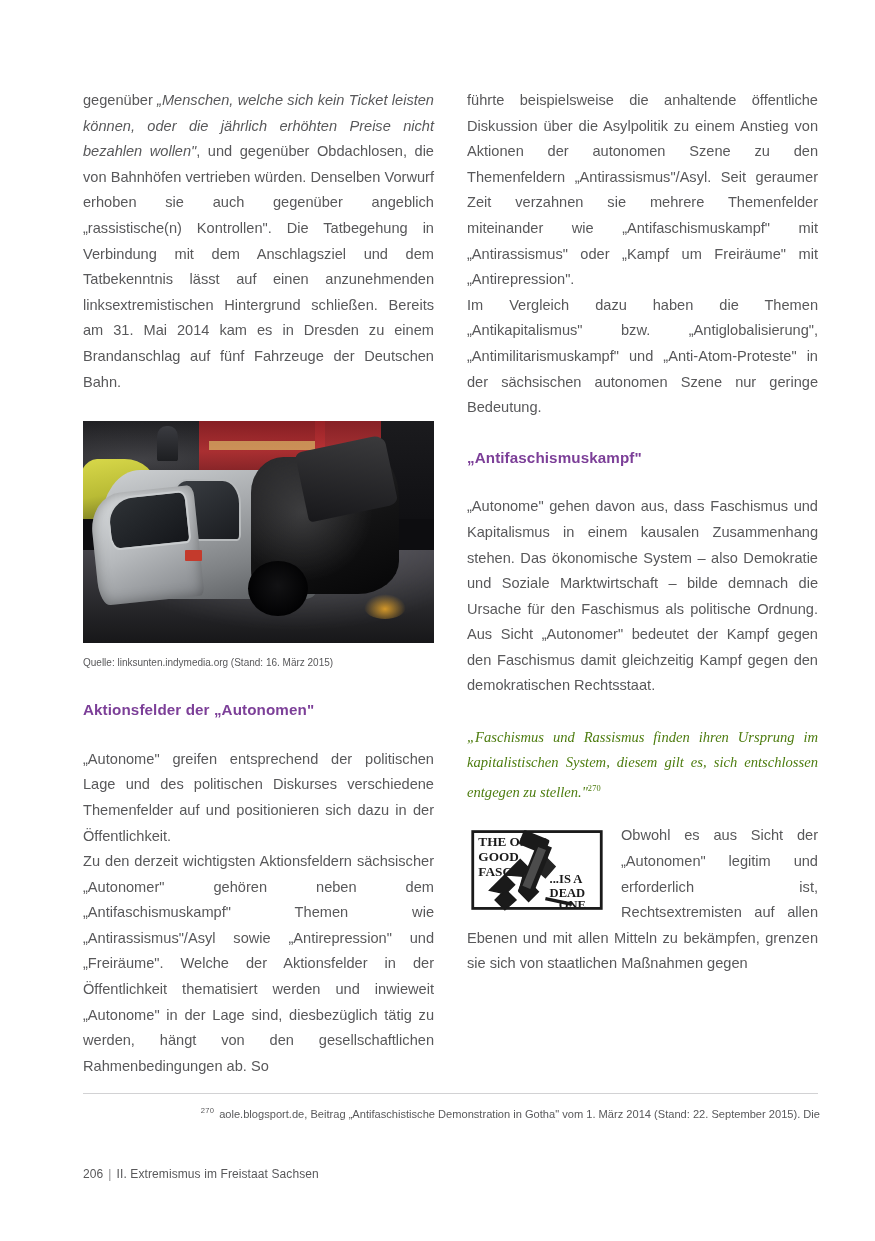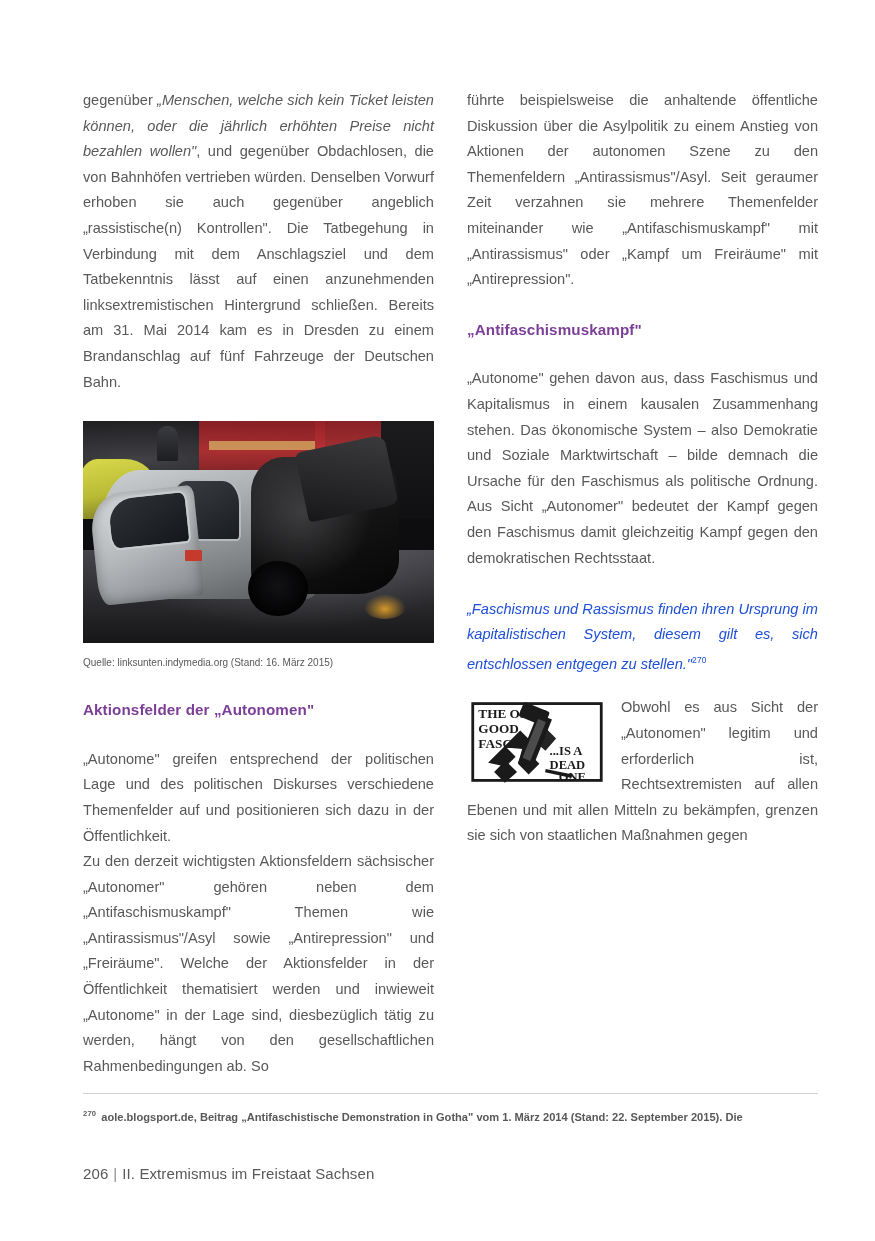--- a/index.html
+++ b/index.html
@@ -54,21 +54,22 @@
   em.it {
     font-style: italic;
   }
 
   p.quote {
     margin: 0;
     font-size: 14.6px;
     line-height: 25.6px;
     text-align: justify;
     font-style: italic;
-    color: #1d4ed8;
+    color: #4d7c0f;
+    font-family: Liberation Serif, serif;
   }
 
   sup.fnref {
     font-size: 8.4px;
     font-style: normal;
     vertical-align: 6px;
     letter-spacing: .2px;
   }
 
   h2.section {
@@ -210,42 +211,41 @@
     width: 735px;
     height: 1px;
     background: #d2d2d4;
   }
   .footnote {
     position: absolute;
     left: 70px;
     top: 1101px;
     width: 737px;
     font-size: 11.1px;
-    line-height: 25px;
-    color: #58585a;
-    text-align: left;
-    font-weight: bold;
+    line-height: 20px;
+    color: #58585a;
+    text-align: right;
   }
   .footnote .fn-num {
     font-size: 7.6px;
     vertical-align: 5px;
     margin-right: 5px;
     letter-spacing: .2px;
   }
   .footnote .fn-line2 {
     display: block;
     margin-left: 18px;
   }
 
   
   .pagefoot {
     position: absolute;
     left: 70px;
     top: 1164px;
-    font-size: 15px;
+    font-size: 12px;
     line-height: 20px;
     color: #58585a;
     letter-spacing: .1px;
   }
   .pagefoot .sep {
     margin: 0 5px;
     color: #8d8d90;
   }
 </style>
 </head>
@@ -284,20 +284,21 @@
       <h2 class="section" style="margin-top:26px">Aktionsfelder der „Autonomen"</h2>
 
       <p class="body gap">„Autonome" greifen entsprechend der politischen Lage und des politischen Diskurses verschiedene Themenfelder auf und positionieren sich dazu in der Öffentlichkeit.</p>
       <p class="body tight">Zu den derzeit wichtigsten Aktionsfeldern sächsischer „Autonomer" gehören neben dem „Antifaschismuskampf" Themen wie „Antirassismus"/Asyl sowie „Antirepression" und „Freiräume". Welche der Aktionsfelder in der Öffentlichkeit thematisiert werden und inwieweit „Autonome" in der Lage sind, diesbezüglich tätig zu werden, hängt von den gesellschaftlichen Rahmenbedingungen ab. So</p>
 
     </div>
 
     <div class="col">
 
       <p class="body tight">führte beispielsweise die anhaltende öffentliche Diskussion über die Asylpolitik zu einem Anstieg von Aktionen der autonomen Szene zu den Themenfeldern „Antirassismus"/Asyl. Seit geraumer Zeit verzahnen sie mehrere Themenfelder miteinander wie „Antifaschismuskampf" mit „Antirassismus" oder „Kampf um Freiräume" mit „Antirepression".</p>
+      <p class="body tight">Im Vergleich dazu haben die Themen „Antikapitalismus" bzw. „Antiglobalisierung", „Antimilitarismuskampf" und „Anti-Atom-Proteste" in der sächsischen autonomen Szene nur geringe Bedeutung.</p>
 
       <h2 class="section" style="margin-top:26px">„Antifaschismuskampf"</h2>
 
       <p class="body gap">„Autonome" gehen davon aus, dass Faschismus und Kapitalismus in einem kausalen Zusammenhang stehen. Das ökonomische System – also Demokratie und Soziale Marktwirtschaft – bilde demnach die Ursache für den Faschismus als politische Ordnung. Aus Sicht „Autonomer" bedeutet der Kampf gegen den Faschismus damit gleichzeitig Kampf gegen den demokratischen Rechtsstaat.</p>
 
 
       <p class="quote" style="margin-top:25.6px"><span>„Faschismus und Rassismus finden ihren Ursprung im kapitalistischen System, diesem gilt es, sich entschlossen entgegen zu stellen."</span><sup class="fnref">270</sup></p>
 
       <p class="body" style="margin-top:18px">
         <span class="sticker-wrap">

